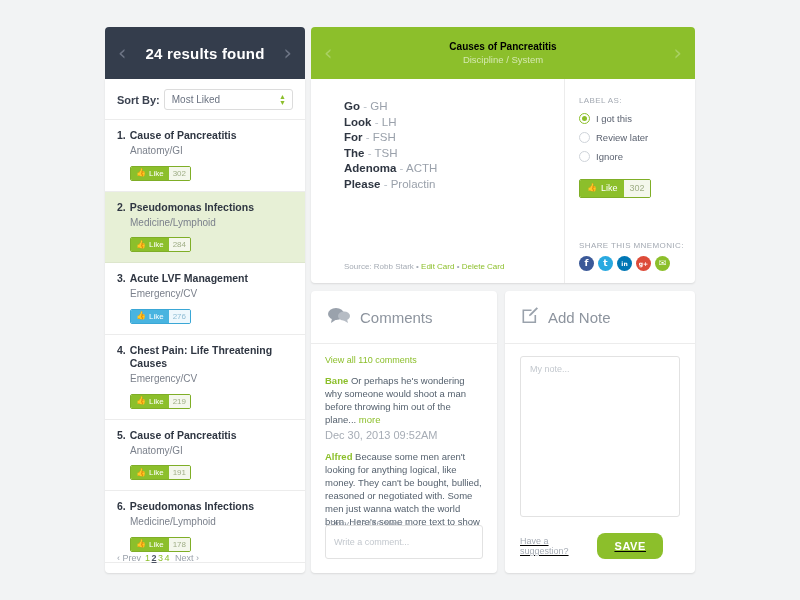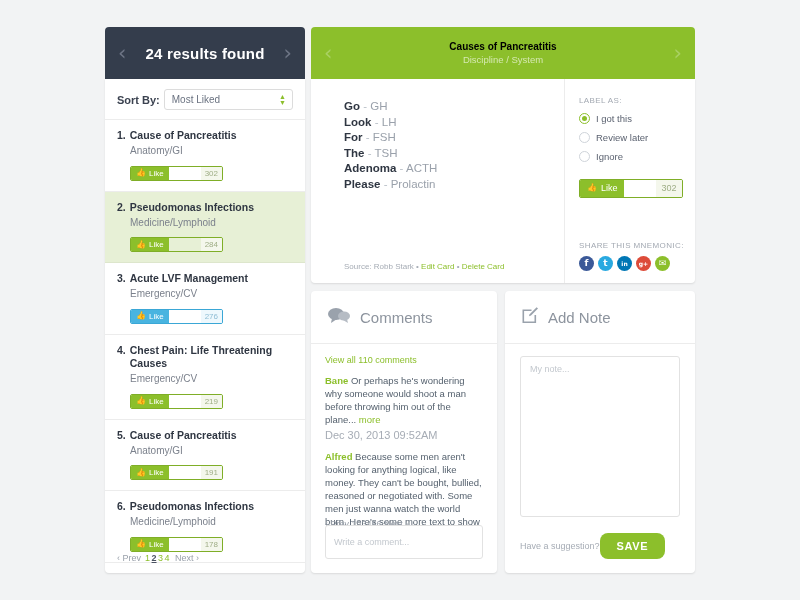--- a/index.html
+++ b/index.html
@@ -70,21 +70,21 @@
     display: inline-flex; align-items: stretch; height: 15px;
     border-radius: 2px; overflow: hidden;
     border: 1px solid #7fae27; cursor: pointer;
   }
   .like-btn .lk {
     background: #8cbf2b; color: #fff; font-size: 8px;
     display: flex; align-items: center; gap: 3px; padding: 0 5px;
   }
   .like-btn .ct {
     background: #f4f7ec; color: #9fae86; font-size: 8px;
-    display: flex; align-items: center; padding: 0 4px; margin-left: 32px;
+    display: flex; align-items: center; padding: 0 4px;
   }
   .like-btn.blue { border-color: #3aa7d6; }
   .like-btn.blue .lk { background: #49b4e0; }
   .like-btn.blue .ct { background: #eef8fd; color: #8fbdd4; }
   .thumb { font-size: 8px; line-height: 1; }
 
   .pager {
     position: absolute; left: 12px; bottom: 10px;
     font-size: 9px; color: #9aa1ab;
   }
@@ -192,22 +192,22 @@
   .cinput::placeholder { color: #c3c8ce; }
 
   .note-area {
     position: absolute; left: 15px; right: 15px; top: 65px; bottom: 56px;
     border: 1px solid #e2e2e2; border-radius: 3px; resize: none;
     font-size: 9px; color: #bfc4cb; padding: 7px 9px;
     font-family: "Liberation Sans", sans-serif; background: #fff;
   }
   .note-area::placeholder { color: #c3c8ce; }
   .note-foot {
-    position: absolute; left: 15px; right: 16px; bottom: 14px;
-    display: flex; align-items: center; 
+    position: absolute; left: 15px; right: 32px; bottom: 14px;
+    display: flex; align-items: center; justify-content: space-between; text-decoration: underline;
   }
   .sugg { font-size: 9px; color: #a6acb5; cursor: pointer; }
   .save-btn {
     background: #8cbf2b; color: #fff; border: none; cursor: pointer;
     border-radius: 8px; font-size: 11px; font-weight: bold;
     letter-spacing: .6px; padding: 7px 17px;
     font-family: "Liberation Sans", sans-serif;
   }
 </style>
 </head>

